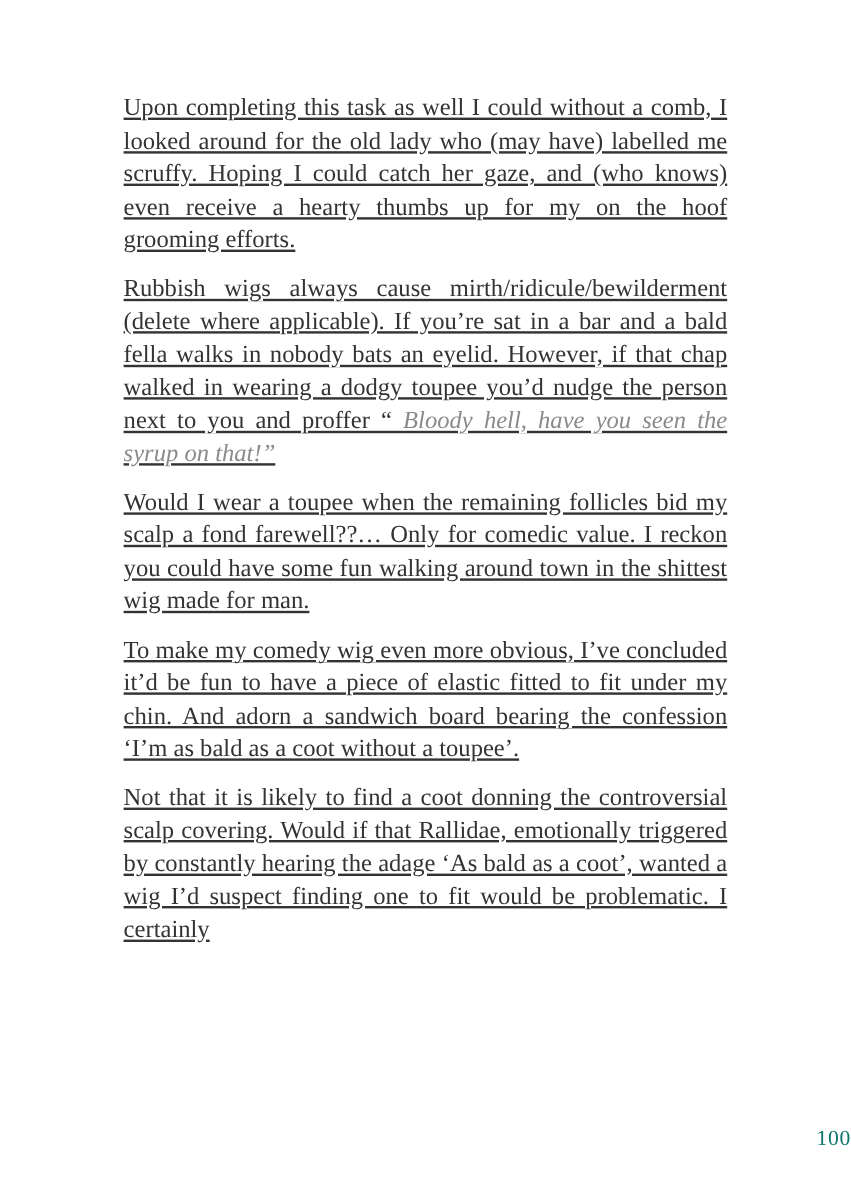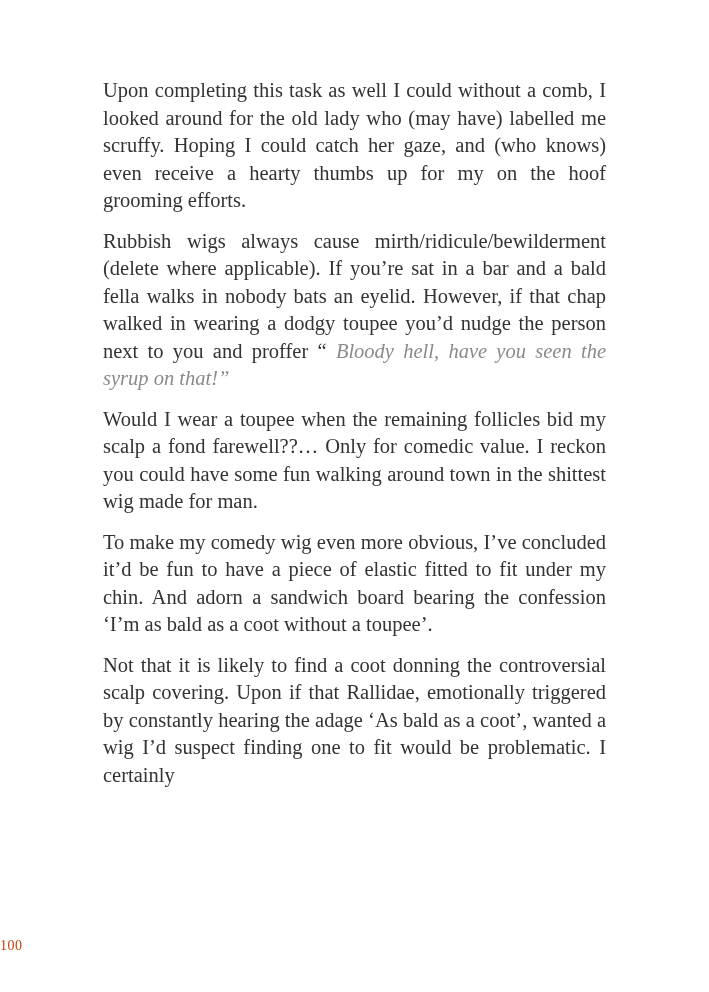--- a/index.html
+++ b/index.html
@@ -20,43 +20,44 @@
     left: 103px;
     top: 77px;
     width: 503px;
   }
   p.para {
     margin: 0 0 13px 0;
     font-size: 20.5px;
     line-height: 27.5px;
     color: #333333;
     text-align: justify;
+    text-decoration: underline;
   }
   .quote-italic {
     font-style: italic;
     color: #8a8a8a;
   }
   .page-number {
     position: absolute;
     top: 938px;
     left: 0;
     width: 100%;
-    text-align: left;
-    font-size: 14px;
-    color: #c2410c;
+    text-align: right;
+    font-size: 18px;
+    color: #0f766e;
     letter-spacing: 0.5px;
   }
 </style>
 </head>
 <body>
 
 <div class="page">
   <div class="content">
     <p class="para">Upon completing this task as well I could without a comb, I looked around for the old lady who (may have) labelled me scruffy. Hoping I could catch her gaze, and (who knows) even receive a hearty thumbs up for my on the hoof grooming efforts.</p>
     <p class="para">
       <span>Rubbish wigs always cause mirth/ridicule/bewilderment (delete where applicable). If you’re sat in a bar and a bald fella walks in nobody bats an eyelid. However, if that chap walked in wearing a dodgy toupee you’d nudge the person next to you and proffer “ </span><span class="quote-italic">Bloody hell, have you seen the syrup on that!”</span>
     </p>
     <p class="para">Would I wear a toupee when the remaining follicles bid my scalp a fond farewell??… Only for comedic value. I reckon you could have some fun walking around town in the shittest wig made for man.</p>
     <p class="para">To make my comedy wig even more obvious, I’ve concluded it’d be fun to have a piece of elastic fitted to fit under my chin. And adorn a sandwich board bearing the confession ‘I’m as bald as a coot without a toupee’.</p>
-    <p class="para">Not that it is likely to find a coot donning the controversial scalp covering. Upon if that Rallidae, emotionally triggered by constantly hearing the adage ‘As bald as a coot’, wanted a wig I’d suspect finding one to fit would be problematic. I certainly</p>
+    <p class="para">Not that it is likely to find a coot donning the controversial scalp covering. Would if that Rallidae, emotionally triggered by constantly hearing the adage ‘As bald as a coot’, wanted a wig I’d suspect finding one to fit would be problematic. I certainly</p>
   </div>
   <div class="page-number">100</div>
 </div>
 
 </body></html>

